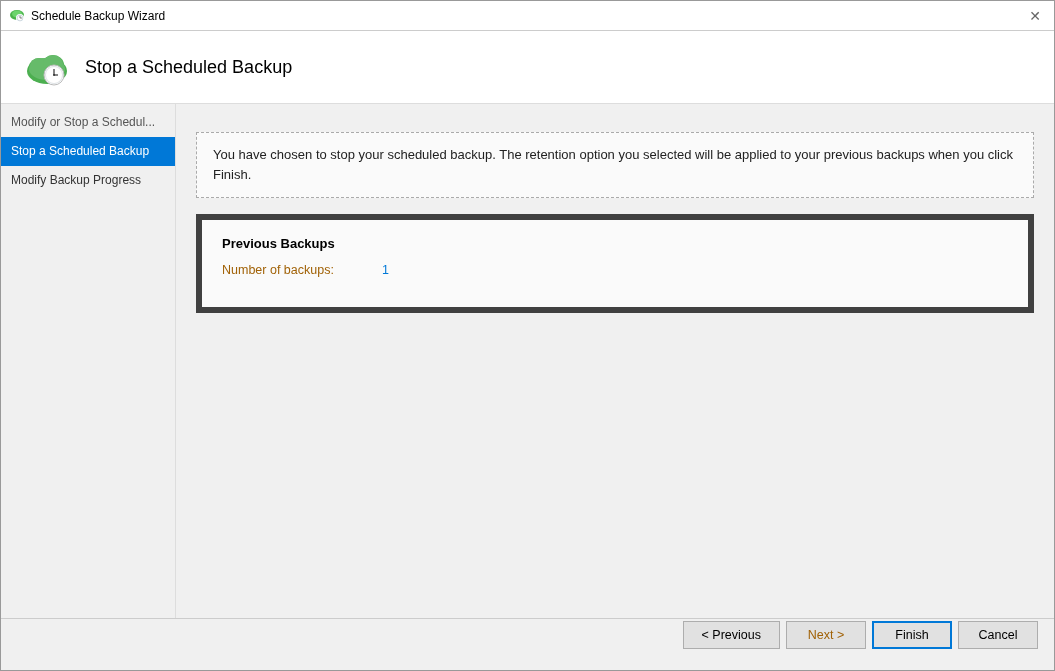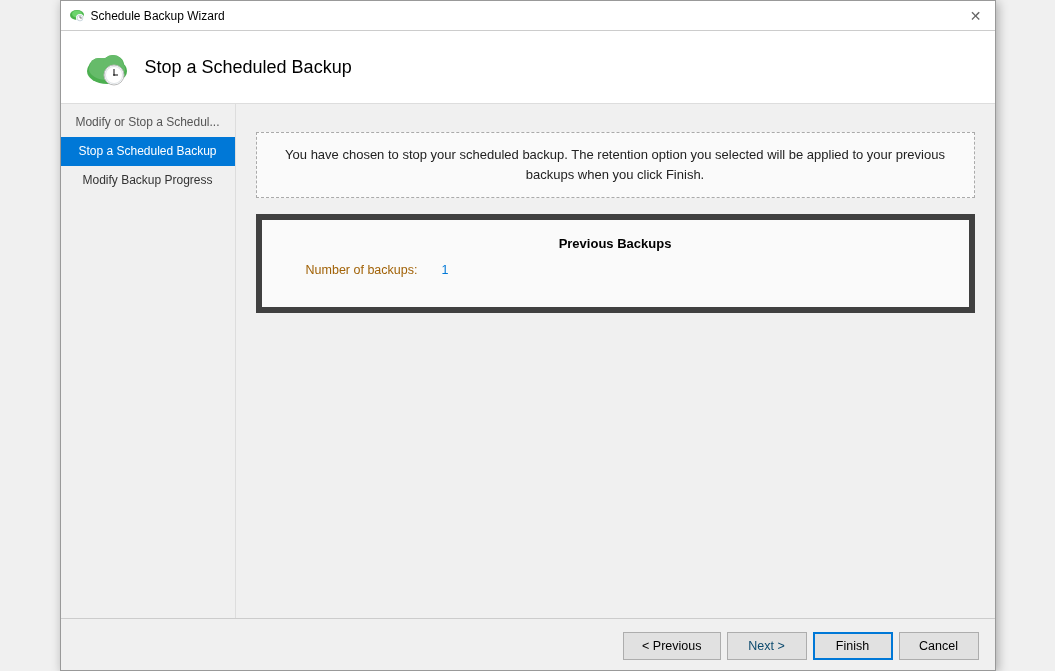--- a/index.html
+++ b/index.html
@@ -12,21 +12,21 @@
 
     body {
       background: #f0f0f0;
       display: flex;
       justify-content: center;
       align-items: center;
       min-height: 100vh;
     }
 
     .window {
-      width: 936px;
+      width: 1055px;
       height: 671px;
       background: #f0f0f0;
       border: 1px solid #999;
       box-shadow: 2px 2px 10px rgba(0,0,0,0.3);
       display: flex;
       flex-direction: column;
     }
 
     .title-bar {
       background: #fff;
@@ -74,21 +74,20 @@
     .header-title {
       font-size: 18px;
       font-weight: 400;
       color: #000;
     }
 
     .content-area {
       display: flex;
       flex: 1;
       overflow: hidden;
-      text-align: center;
     }
 
     .sidebar {
       width: 175px;
       background: #f0f0f0;
       border-right: 1px solid #ddd;
       padding-top: 4px;
     }
 
     .sidebar-item {
@@ -153,43 +152,43 @@
     }
 
     .data-value {
       color: #0078d7;
       font-size: 12.5px;
     }
 
     .footer {
       background: #f0f0f0;
       border-top: 1px solid #ccc;
-      padding: 10px 16px;
+      padding: 2px 16px;
       display: flex;
       justify-content: flex-end;
-      align-items: flex-end;
+      align-items: flex-start;
       gap: 6px;
       height: 52px;
     }
 
     .btn {
       padding: 5px 18px;
       font-size: 12.5px;
       border: 1px solid #adadad;
       background: #e1e1e1;
       cursor: pointer;
       min-width: 80px;
       height: 28px;
       display: flex;
       align-items: center;
       justify-content: center;
     }
 
     .btn:disabled {
-      color: #0c4a6e;
+      color: #a16207;
       cursor: default;
     }
 
     .btn.primary {
       background: #e1e1e1;
       border: 2px solid #0078d7;
     }
 
     
     .cloud-clock-icon {

